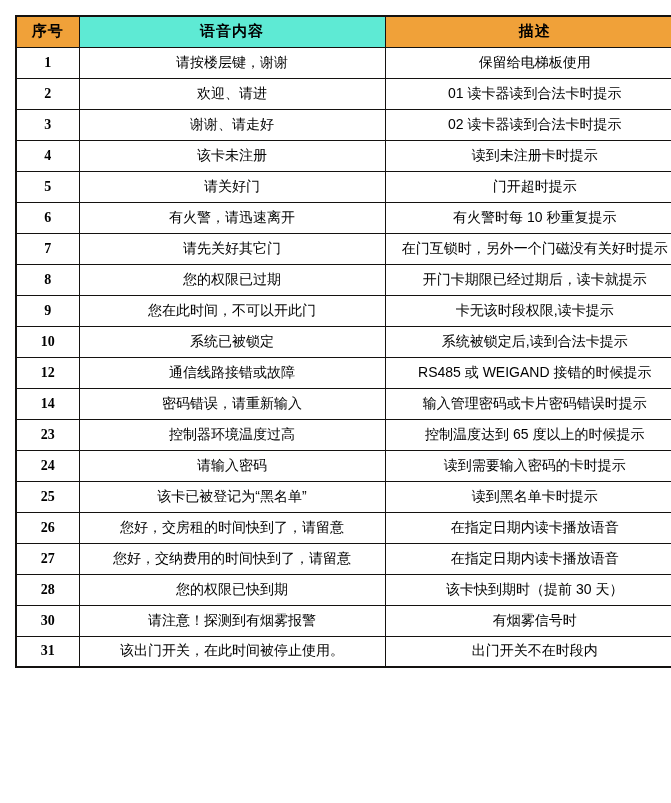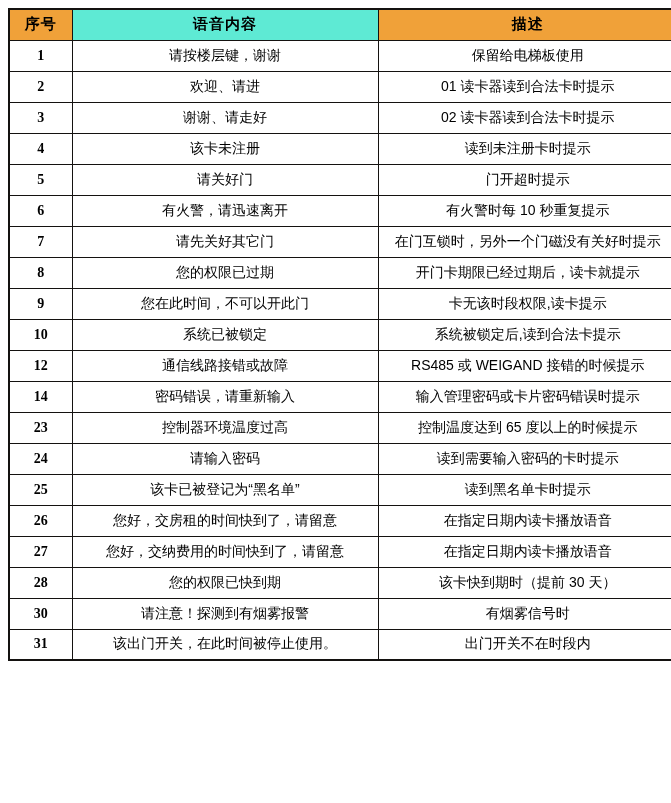--- a/index.html
+++ b/index.html
@@ -4,21 +4,21 @@
 <style>
   * { box-sizing: border-box; margin: 0; padding: 0; }
   html, body {
     background: #ffffff;
     font-family: "Liberation Sans", "DejaVu Sans", sans-serif;
   }
   .page {
     width: 671px;
     height: 669px;
     background: #ffffff;
-    padding: 8px;
+    padding: 15px;
   }
   table.voice-table {
     width: 669px;
     border-collapse: collapse;
     table-layout: fixed;
     border: 2px solid #141210;
   }
   table.voice-table th,
   table.voice-table td {
     border: 1px solid #141210;

